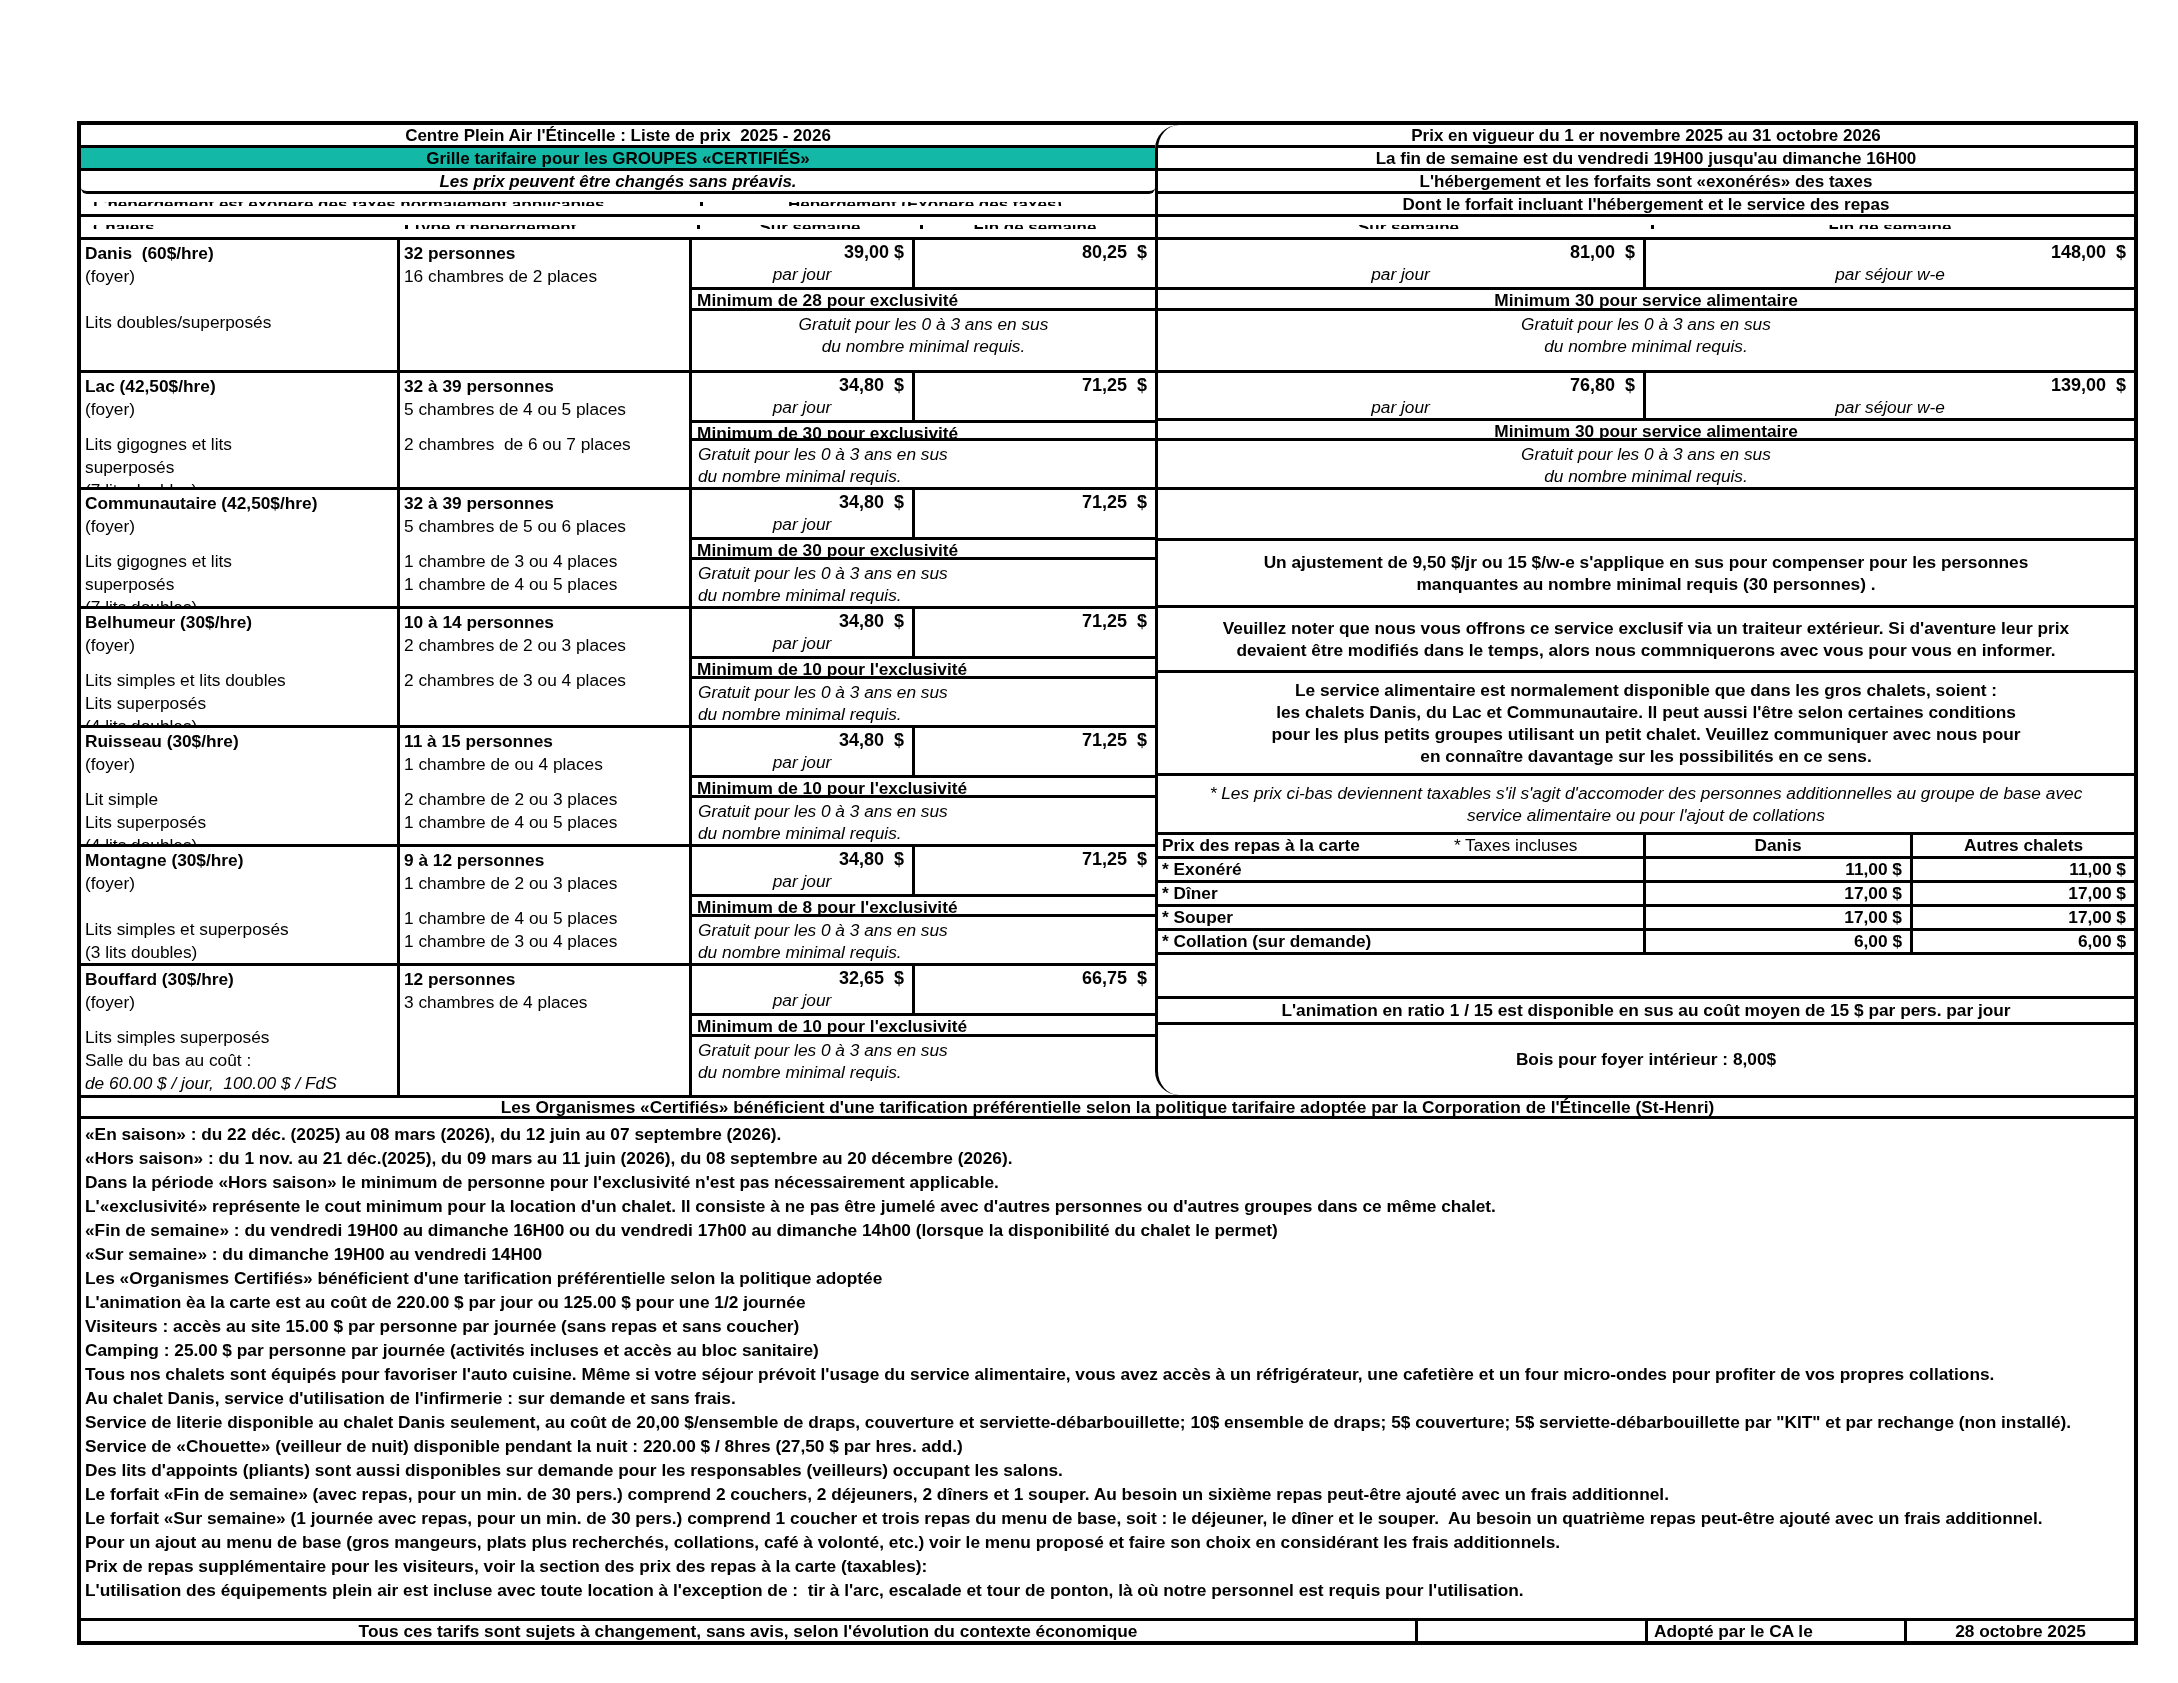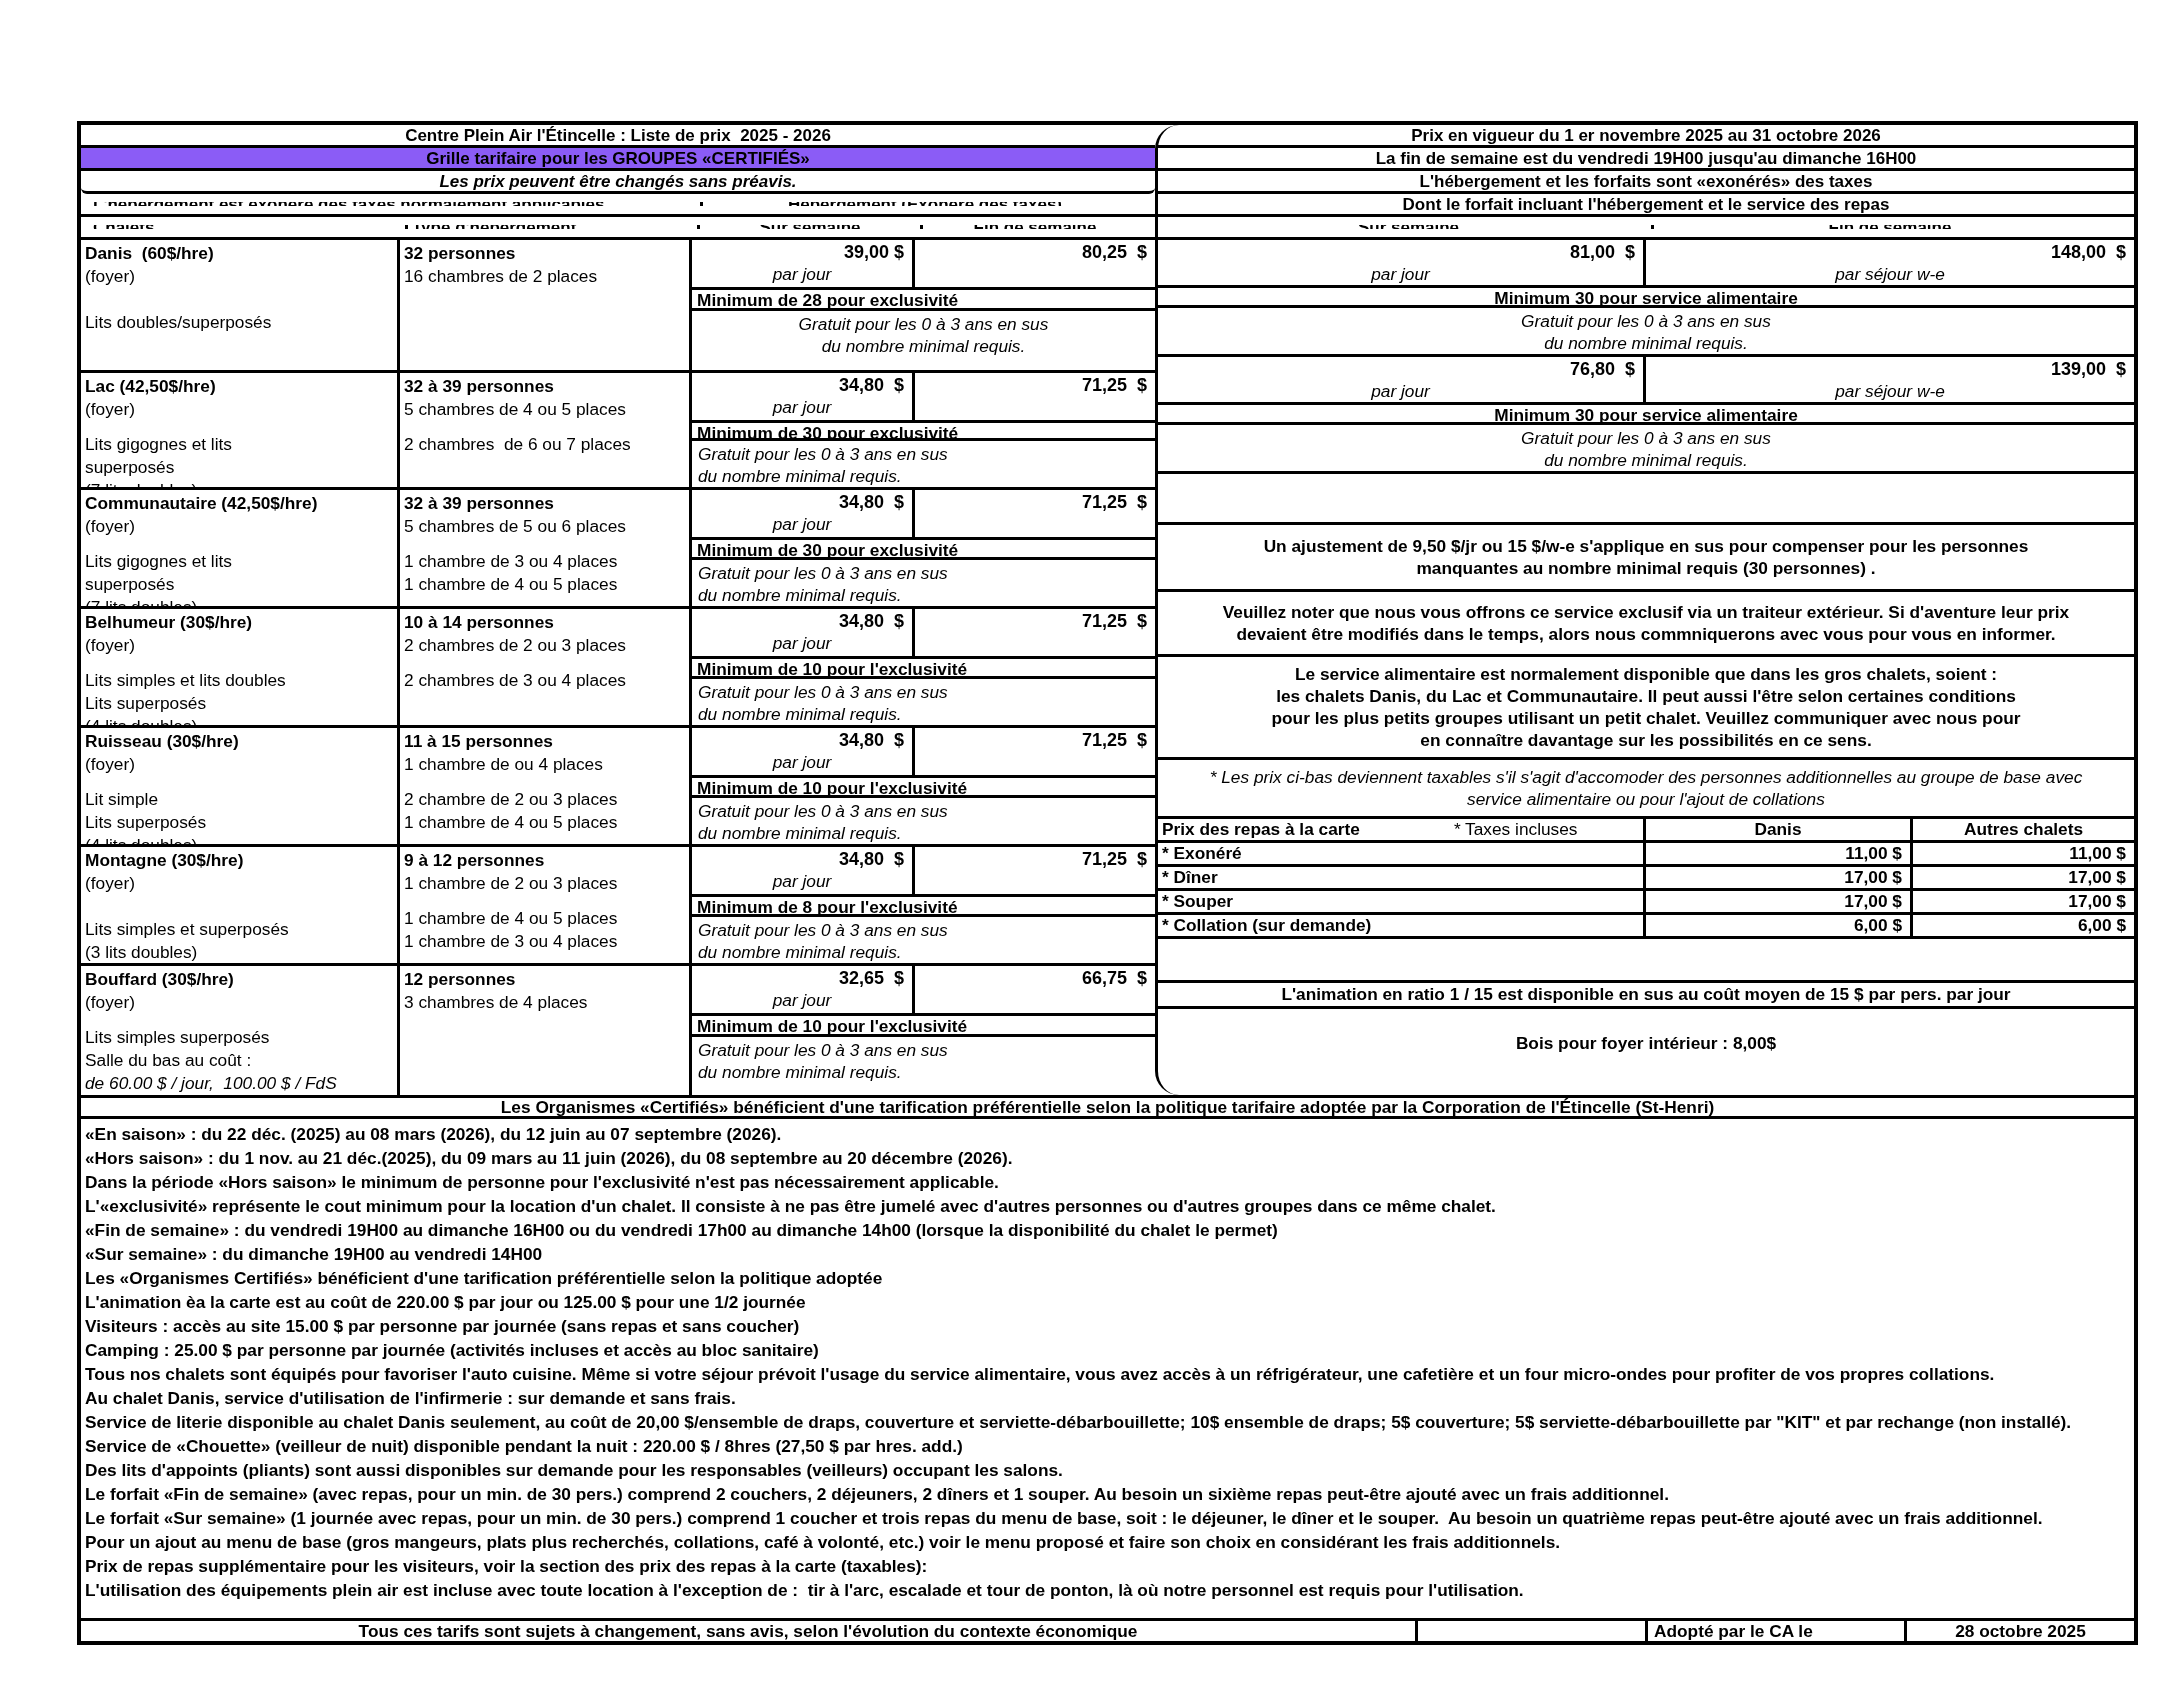--- a/index.html
+++ b/index.html
@@ -4,21 +4,21 @@
 <style>
   html,body { margin:0; padding:0; background:#ffffff; }
   body { width:2178px; height:1683px; position:relative; font-family:"Liberation Sans", sans-serif; color:#000; }
   * { box-sizing:border-box; }
   .sheet { position:absolute; left:77px; top:121px; width:2061px; }
   .tbl-top { display:flex; border:4px solid #000; border-bottom:none; }
   .lhalf { width:1074px; }
   .rhalf { flex:1; border-left:3px solid #000;border-radius:24px; }
   .hrow { height:23px; border-bottom:3px solid #000; display:flex; align-items:center; justify-content:center;
           font-weight:bold; font-size:17px; line-height:19px; white-space:pre; overflow:hidden; }
-  .pinkrow { background:#8b5cf6; }
+  .pinkrow { background:#14b8a6; }
   .italic { font-style:italic;border-radius:6px; }
   .split { justify-content:flex-start; padding:8px; }
   .split .seg { height:100%; display:flex; align-items:center; overflow:hidden; }
   .segA { width:319px; border-right:3px solid #000; padding-left:4px; }
   .segB { width:292px; border-right:3px solid #000; padding-left:4px; }
   .segC { width:223px; border-right:3px solid #000; justify-content:center; }
   .segD { flex:1; justify-content:center; }
   .rsegA { width:488px; border-right:3px solid #000; justify-content:center; }
   .rsegB { flex:1; justify-content:center; }
   .blk { display:flex; border-bottom:3px solid #000; overflow:hidden; }
@@ -332,21 +332,21 @@
     <div class="rhalf">
       <div class="hrow">Prix en vigueur du 1 er novembre 2025 au 31 octobre 2026</div>
       <div class="hrow">La fin de semaine est du vendredi 19H00 jusqu'au dimanche 16H00</div>
       <div class="hrow">L'hébergement et les forfaits sont «exonérés» des taxes</div>
       <div class="hrow">Dont le forfait incluant l'hébergement et le service des repas</div>
       <div class="hrow split">
         <div class="seg rsegA">Sur semaine</div>
         <div class="seg rsegB">Fin de semaine</div>
       </div>
 
-      <div class="rblk" style="height:117px;">
+      <div class="rblk" style="height:133px;">
         <div class="rprow">
           <div class="rpc3">
               <span class="amt">81,00  $</span>
               <span class="plabel">par jour</span>
             </div>
           <div class="rpc4">
               <span class="amt">148,00  $</span>
               <span class="plabel">par séjour w-e</span>
             </div>
         </div>

